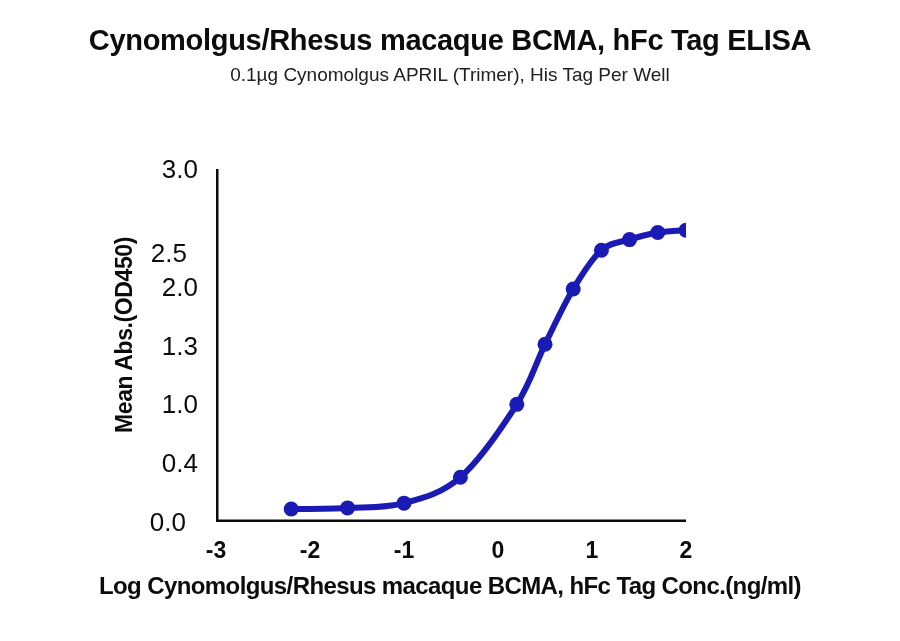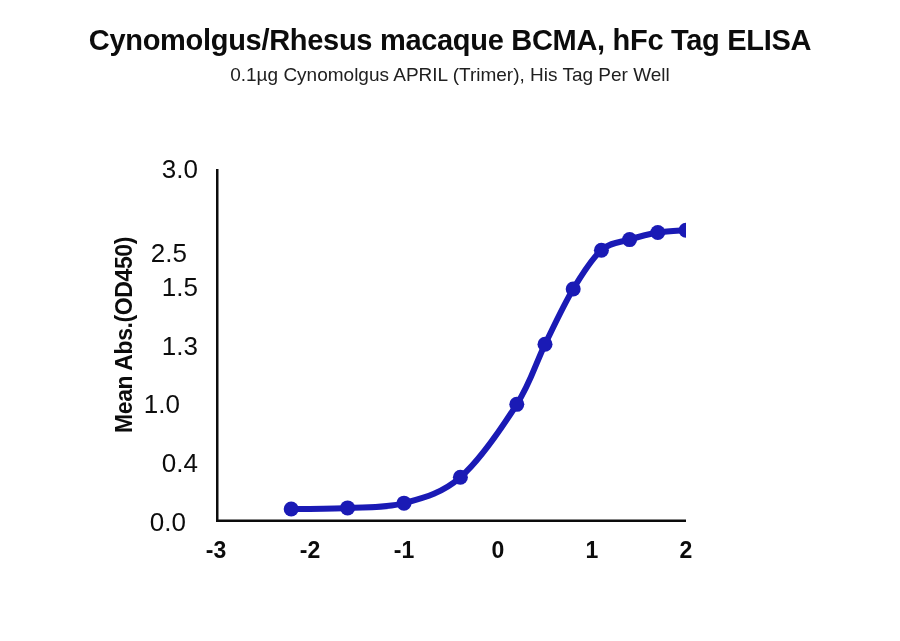--- a/index.html
+++ b/index.html
@@ -154,29 +154,30 @@
           <circle cx="413.60" cy="70.60" r="7.5" fill="#1A1AB5"></circle>
           <circle cx="441.80" cy="63.54" r="7.5" fill="#1A1AB5"></circle>
           <circle cx="470.00" cy="61.19" r="7.5" fill="#1A1AB5"></circle>
         </g>
     </svg>
   </div>
 
   <div id="y-tick-labels">
       <div class="tick-label-y" style="left: 130px; top: 511px;">0.0</div>
       <div class="tick-label-y" style="left: 142px; top: 452.167px;">0.4</div>
-      <div class="tick-label-y" style="left: 124px; top: 393.333px;">1.0</div>
+      <div class="tick-label-y" style="left: 142px; top: 393.333px;">1.0</div>
       <div class="tick-label-y" style="left: 142px; top: 334.5px;">1.3</div>
-      <div class="tick-label-y" style="left: 142px; top: 275.667px;">1.5</div>
+      <div class="tick-label-y" style="left: 142px; top: 275.667px;">2.0</div>
       <div class="tick-label-y" style="left: 131px; top: 216.833px; margin-top: 25px;">2.5</div>
       <div class="tick-label-y" style="left: 142px; top: 158px;">3.0</div>
     </div>
   <div id="x-tick-labels">
       <div class="tick-label-x" style="left: 194px; top: 539px;">-3</div>
       <div class="tick-label-x" style="left: 288px; top: 539px;">-2</div>
       <div class="tick-label-x" style="left: 382px; top: 539px;">-1</div>
       <div class="tick-label-x" style="left: 476px; top: 539px;">0</div>
       <div class="tick-label-x" style="left: 570px; top: 539px;">1</div>
       <div class="tick-label-x" style="left: 664px; top: 539px;">2</div>
     </div>
 
+  <div id="xaxis-title">Log Cynomolgus/Rhesus macaque BCMA, hFc Tag Conc.(ng/ml)</div>
 
 </div>
 
 </body></html>

